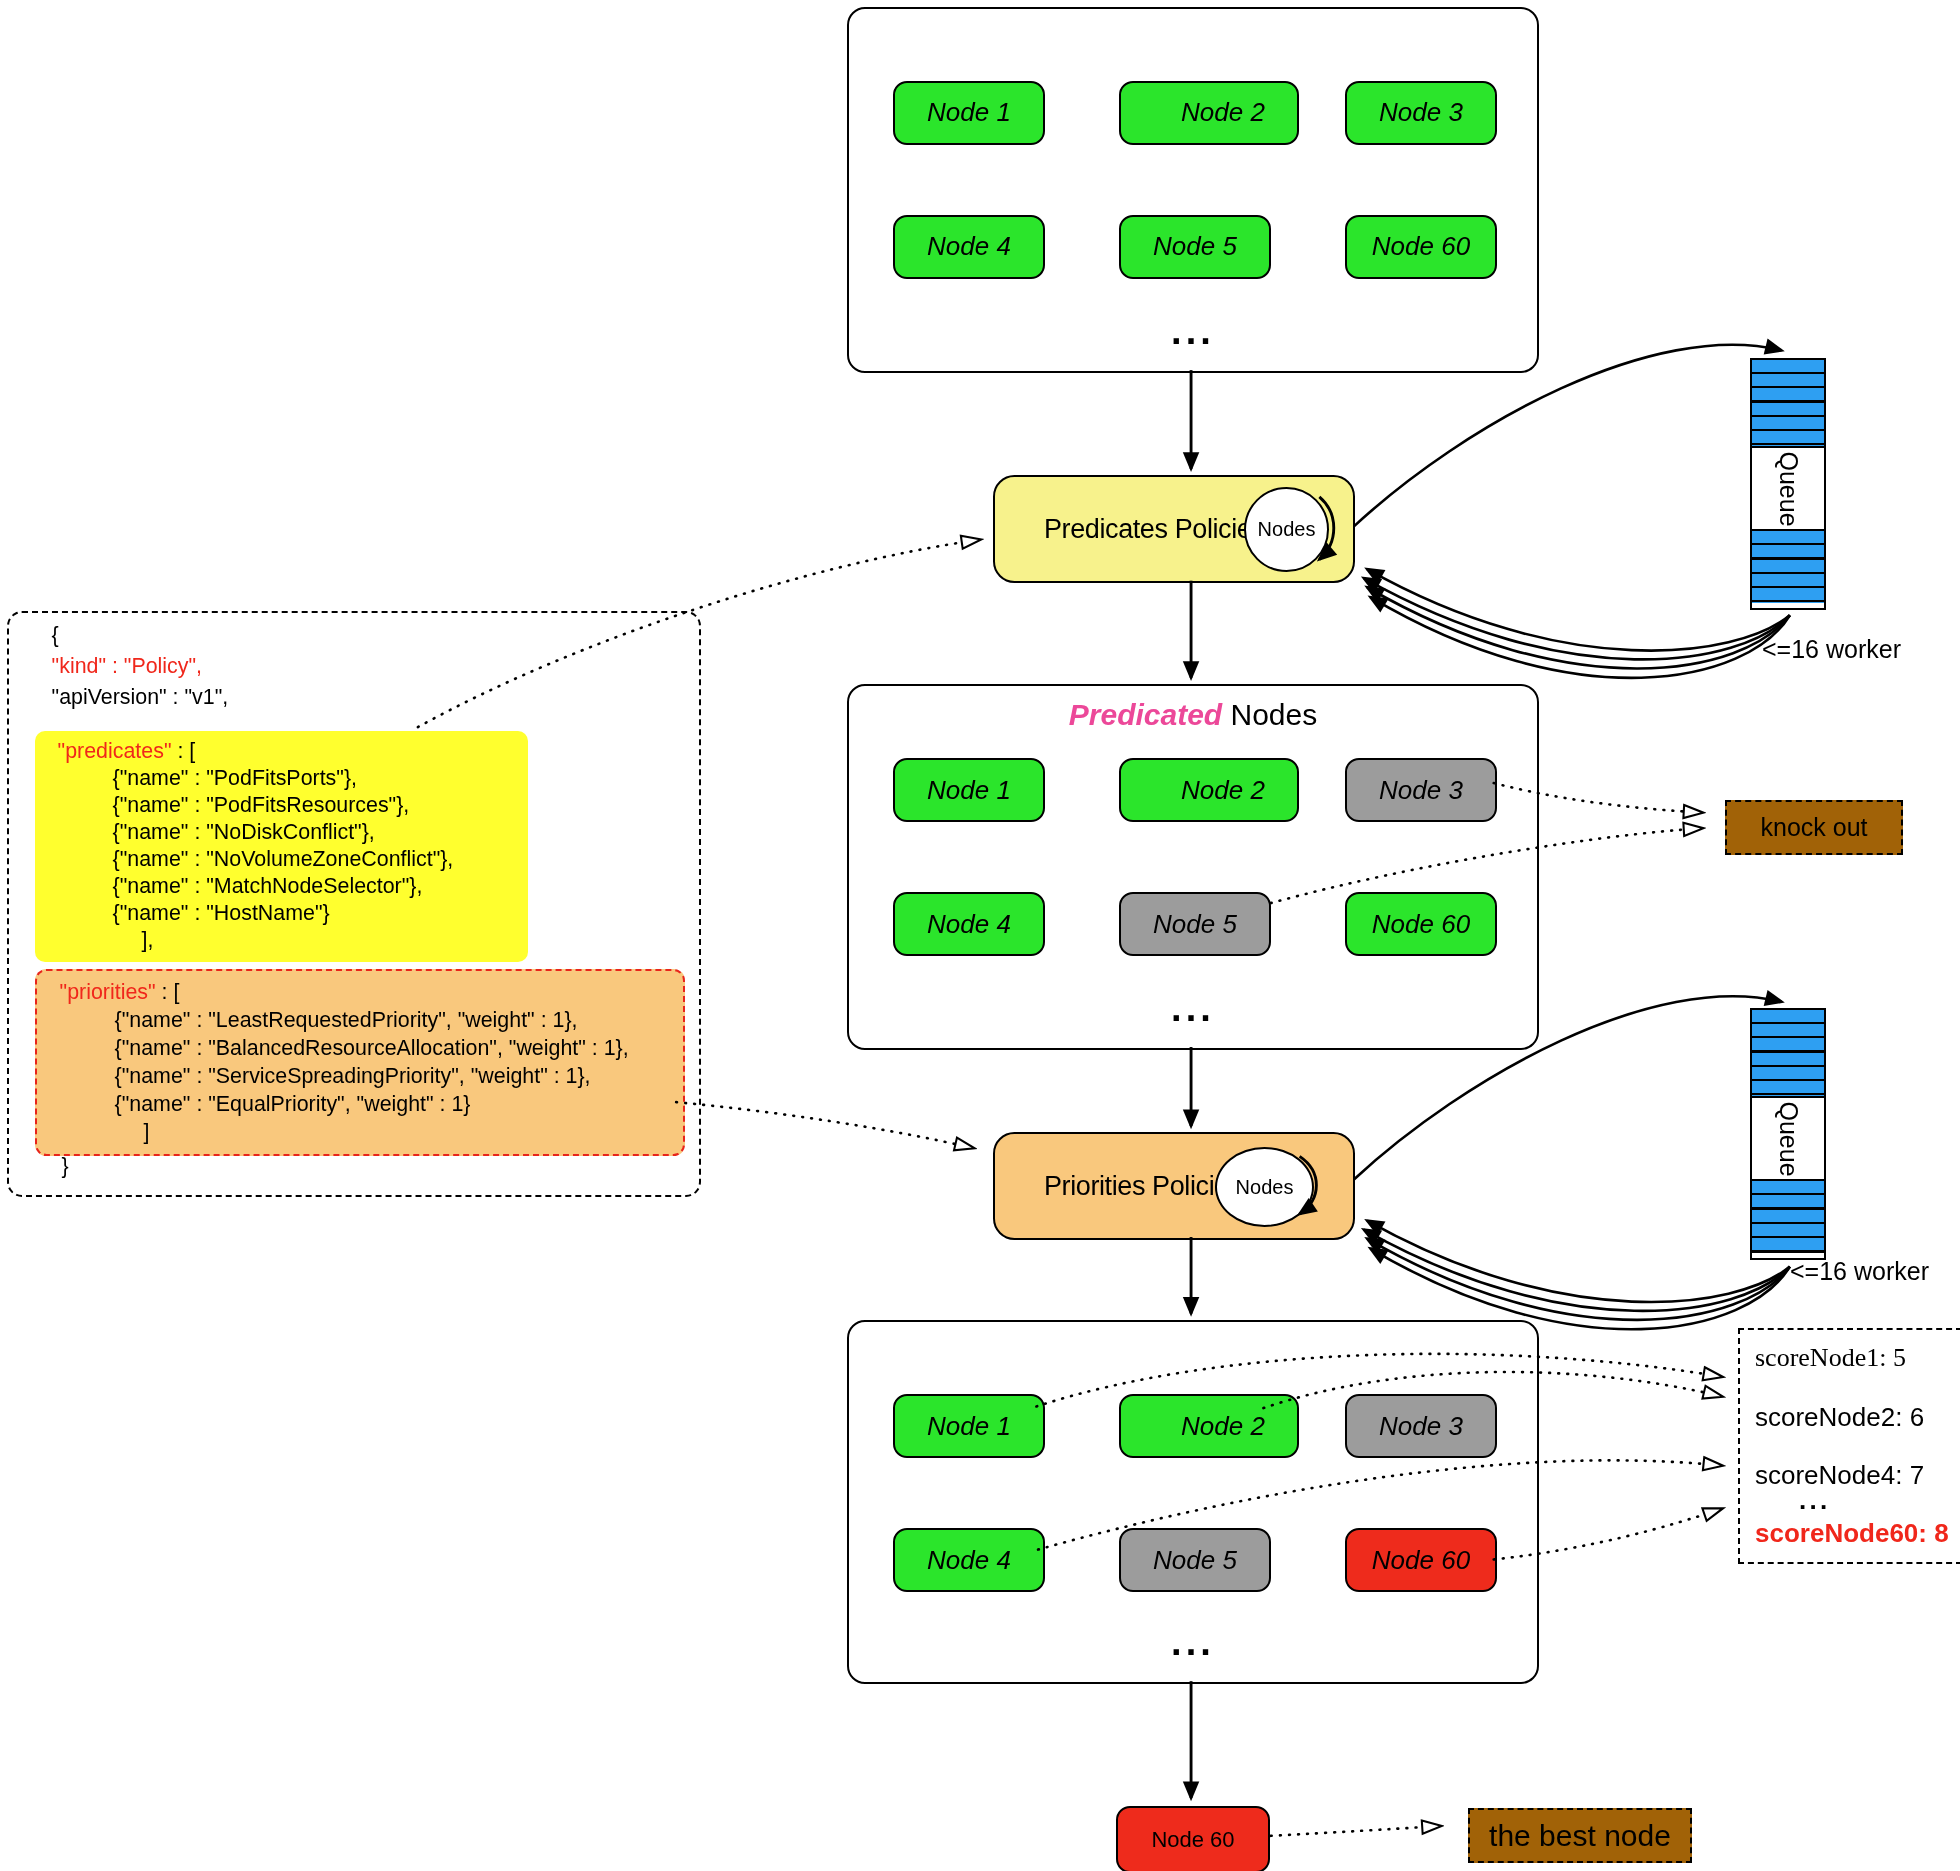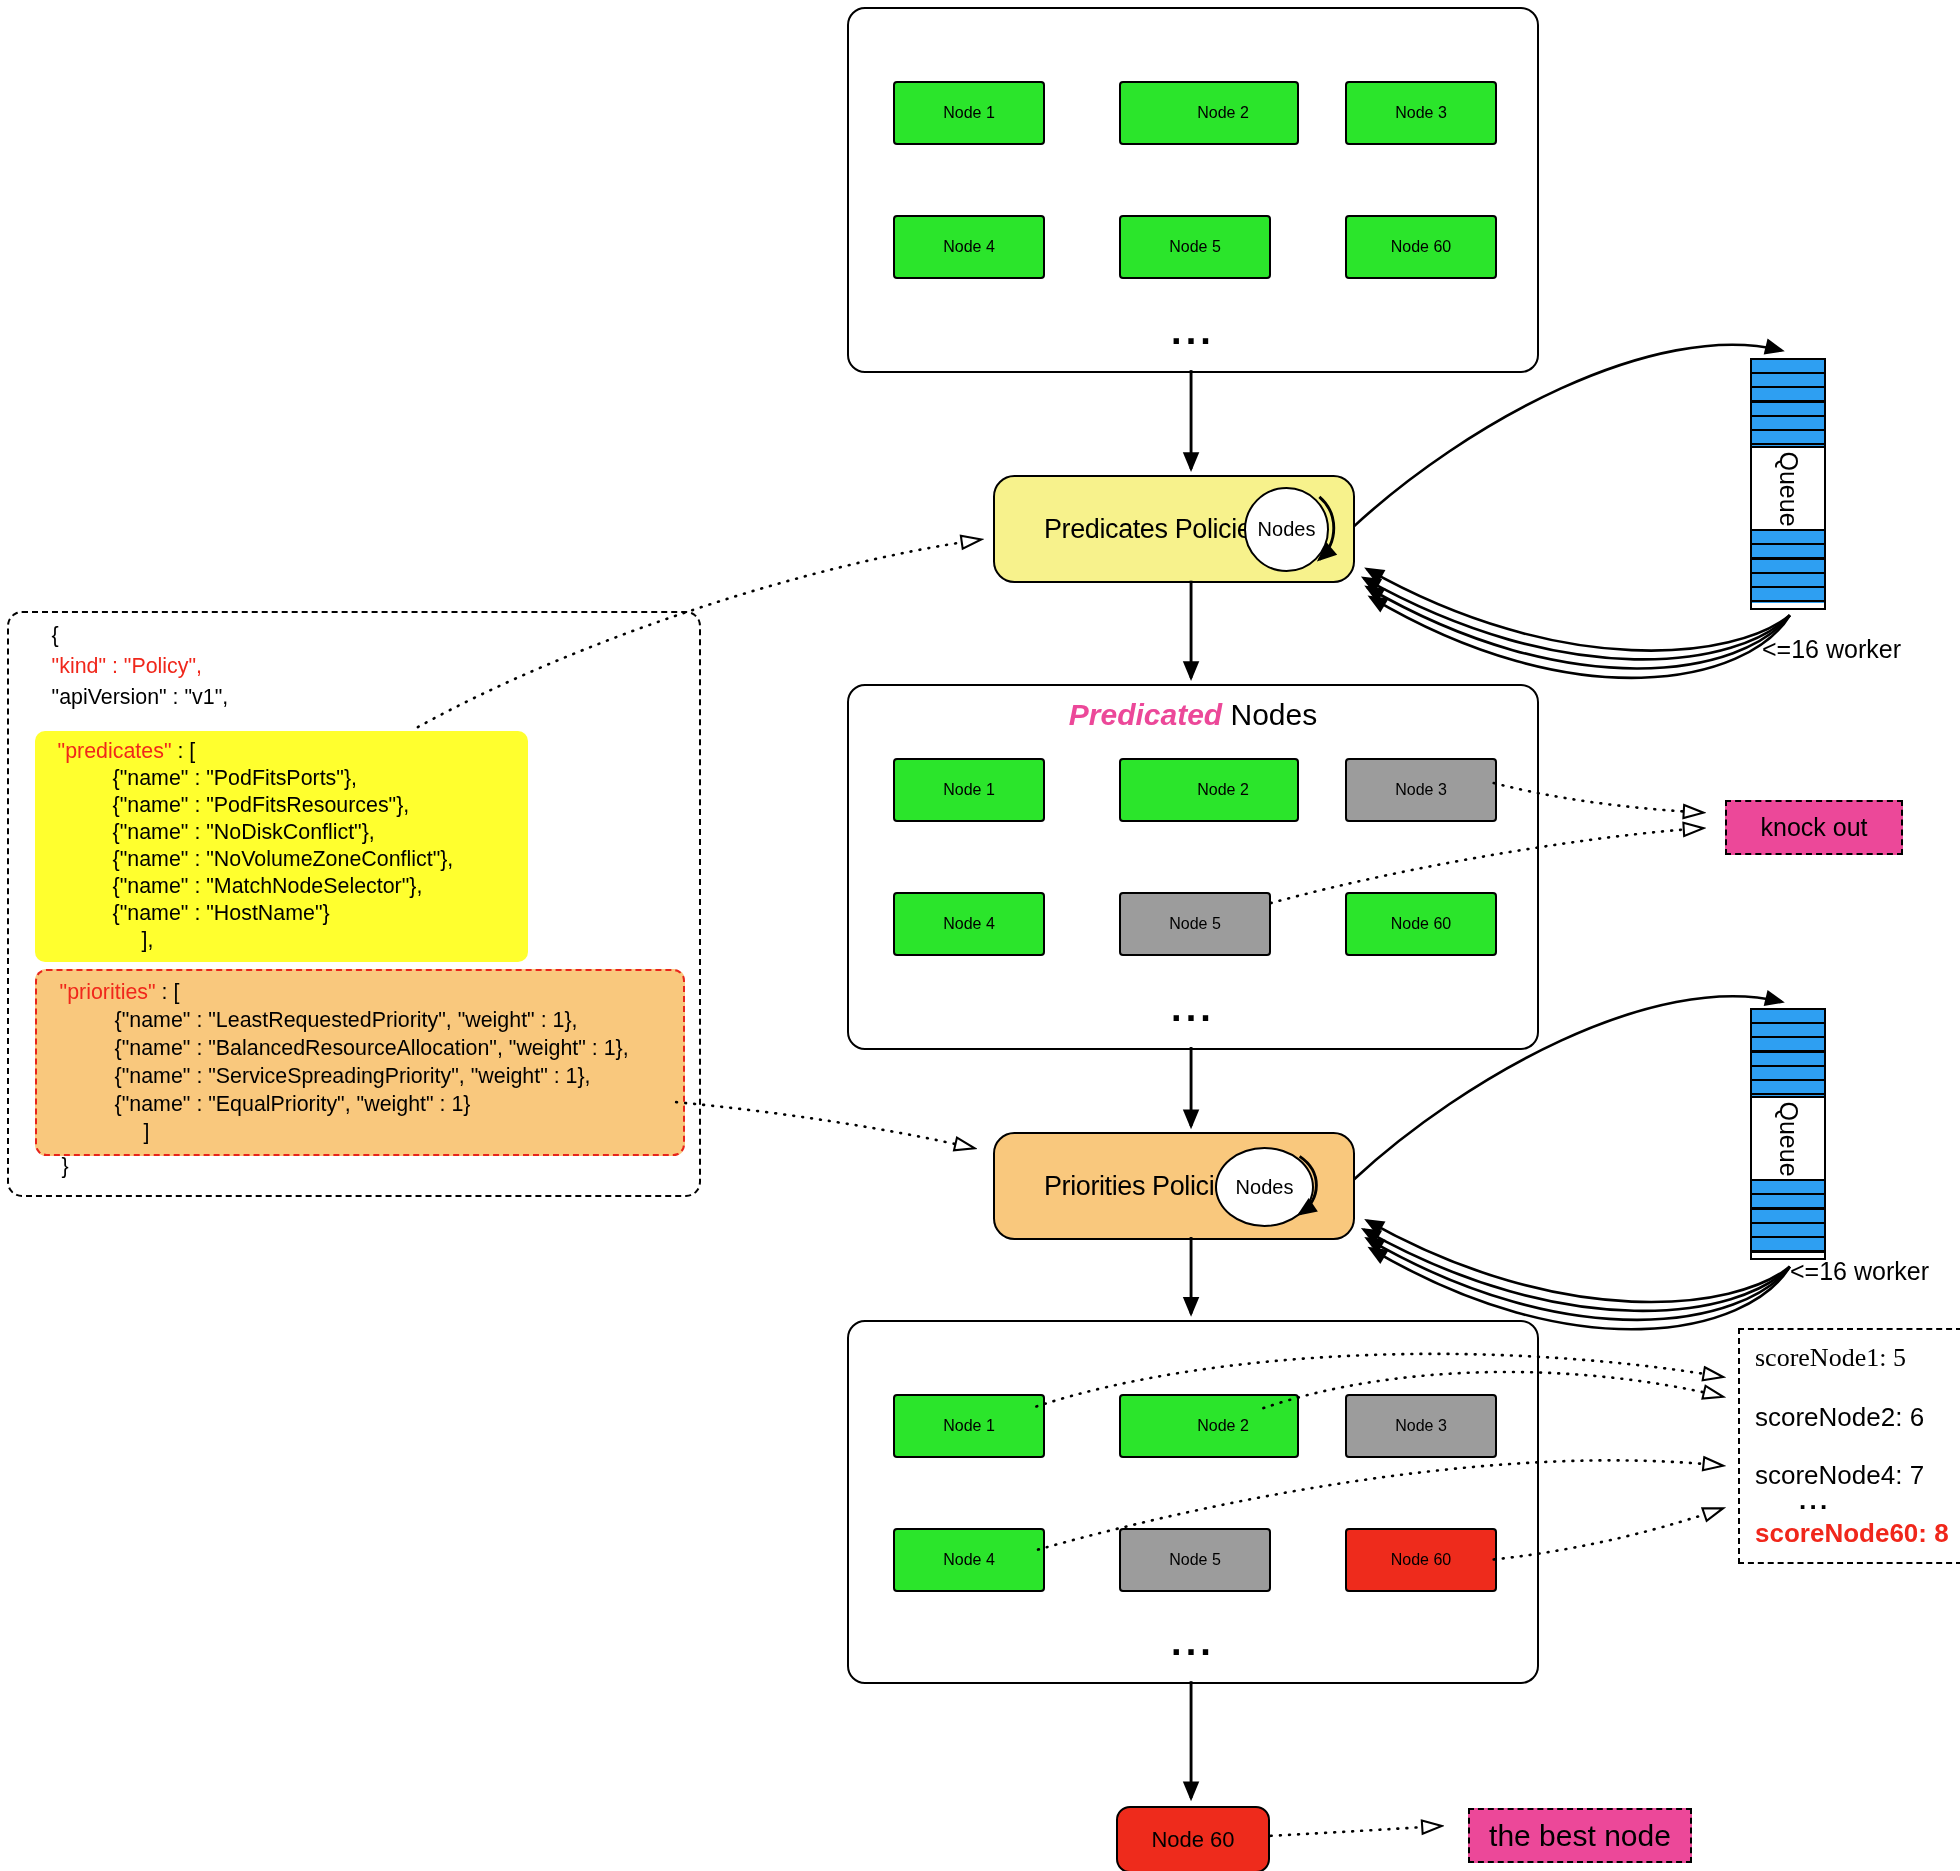--- a/index.html
+++ b/index.html
@@ -16,22 +16,22 @@
     font-size:30px;letter-spacing:0;
   }
   .big-title .t-red{color:#ec4899;font-weight:bold;font-style:italic;}
   .ellipsis{
     position:absolute;bottom:18px;left:0;width:100%;text-align:center;
     font-size:38px;font-weight:bold;letter-spacing:4.1px;
   }
   
   .nodes{position:absolute;left:0;top:0;width:100%;height:100%;}
   .node{
-    position:absolute;width:148px;height:60px;border:2.5px solid #000;border-radius:4px;
-    display:flex;align-items:center;justify-content:center;font-size:16px;
+    position:absolute;width:148px;height:60px;border:2.5px solid #000;border-radius:14px;
+    display:flex;align-items:center;justify-content:center;font-size:26px;font-style:italic;
   }
   .node[data-state="green"]{background:#2BE52B;}
   .node[data-state="gray"]{background:#9C9C9C;}
   .node[data-state="red"]{background:#EE2B1C;}
   .nodes .node:nth-of-type(1){left:44px;top:72px;}
   .nodes .node:nth-of-type(2){left:270px;top:72px;padding-left:28px;}
   .nodes .node:nth-of-type(3){left:496px;top:72px;}
   .nodes .node:nth-of-type(4){left:44px;top:206px;}
   .nodes .node:nth-of-type(5){left:270px;top:206px;}
   .nodes .node:nth-of-type(6){left:496px;top:206px;}
@@ -54,21 +54,21 @@
   .q-mid{height:81px;position:relative;}
   .q-label{
     position:absolute;left:50%;top:50%;transform:translate(-50%,-50%) rotate(90deg);
     font-size:25px;white-space:nowrap;
   }
   .q-bot{height:72px;border-top:2.5px solid #000;
     background:repeating-linear-gradient(180deg,#2E9FF2 0 12px,#000 12px 14.3px);}
   .worker-note{position:absolute;font-size:25px;white-space:nowrap;text-align:center;}
   
   .dash-box{
-    position:absolute;border:2.5px dashed #000;background:#ec4899;
+    position:absolute;border:2.5px dashed #000;background:#a16207;
     display:flex;align-items:center;justify-content:center;font-size:25px;
   }
   .score-box{
     position:absolute;border:2.5px dashed #000;background:#fff;font-size:26px;
   }
   .score-box .sline{position:absolute;left:15px;white-space:nowrap;}
   .score-box .sline:nth-of-type(1){top:13px;font-family:Liberation Serif, serif;}
   .score-box .sline:nth-of-type(2){top:72px;}
   .score-box .sline:nth-of-type(3){top:130px;}
   .score-box .sline:nth-of-type(4){top:155px;}

